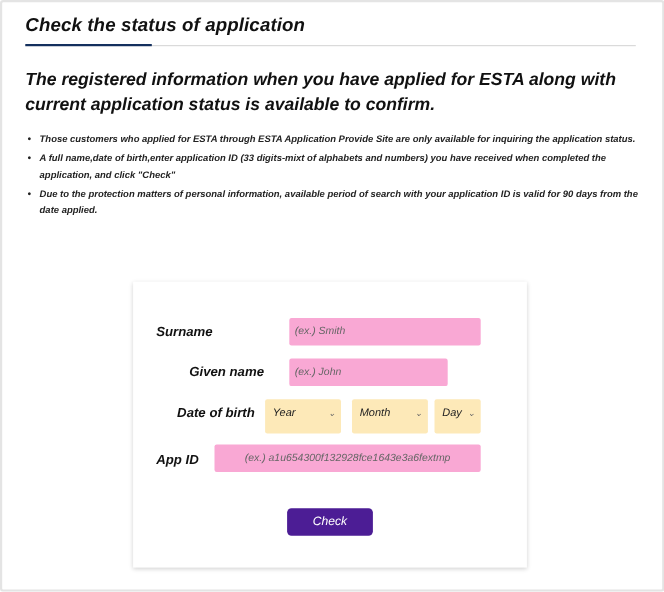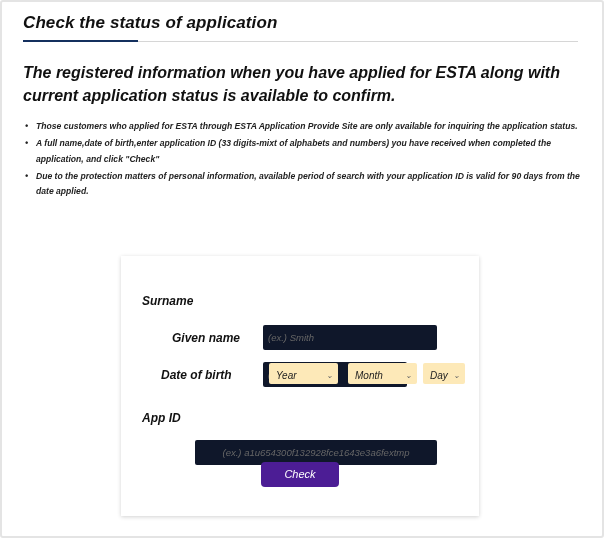--- a/index.html
+++ b/index.html
@@ -8,22 +8,22 @@
     .frame { position: absolute; left: 0; top: 0; width: 604px; height: 538px; border: 2px solid #e4e4e4; border-radius: 3px; }
     .title { position: absolute; left: 23px; top: 13px; font-size: 17px; font-weight: bold; color: #111; letter-spacing: 0.1px; }
     .title-rule { position: absolute; left: 23px; top: 41px; width: 555px; height: 1px; background: #d6d6d6; }
     .title-accent { position: absolute; left: 23px; top: 40px; width: 115px; height: 2px; background: #14305e; }
     .intro { position: absolute; left: 23px; top: 61px; width: 560px; font-size: 16px; font-weight: bold; line-height: 23px; color: #111; }
     ul.notes { position: absolute; left: 36px; top: 119px; width: 548px; list-style: none; }
     ul.notes li { position: relative; font-size: 8.6px; font-weight: bold; line-height: 15.6px; color: #222; margin-bottom: 1.4px; }
     ul.notes li::before { content: "•"; position: absolute; left: -11px; top: 0; font-size: 9px; }
     .card { position: absolute; left: 121px; top: 256px; width: 358px; height: 260px; background: #fff; box-shadow: 0 1px 4px rgba(0,0,0,0.18); }
     .label { position: absolute; font-size: 12px; font-weight: bold; color: #111; text-align: center; }
-    .field { position: absolute; background: #0f172a; border-radius: 2px; height: 25px; font-size: 9.5px; color: #666; line-height: 25px; padding-left: 5px; margin-top: 36px; }
-    .sel { position: absolute; background: #fde9b8; border-radius: 2px; height: 21px; font-size: 10px; color: #222; line-height: 25px; padding-left: 7px; margin-left: 28px; }
+    .field { position: absolute; background: #f9a8d4; border-radius: 2px; height: 25px; font-size: 9.5px; color: #666; line-height: 25px; padding-left: 5px; }
+    .sel { position: absolute; background: #fde9b8; border-radius: 2px; height: 31px; font-size: 10px; color: #222; line-height: 25px; padding-left: 7px; }
     .sel .chev { position: absolute; right: 5px; top: 0; font-size: 8px; color: #666; }
     .btn { position: absolute; left: 140px; top: 206px; width: 78px; height: 25px; background: #4c1d95; color: #fff; font-size: 11px; text-align: center; line-height: 25px; border-radius: 4px; }
   </style>
 </head>
 <body>
 
 <div class="frame"></div>
 
 <h1 class="title">Check the status of application</h1>
 <div class="title-rule"></div>

